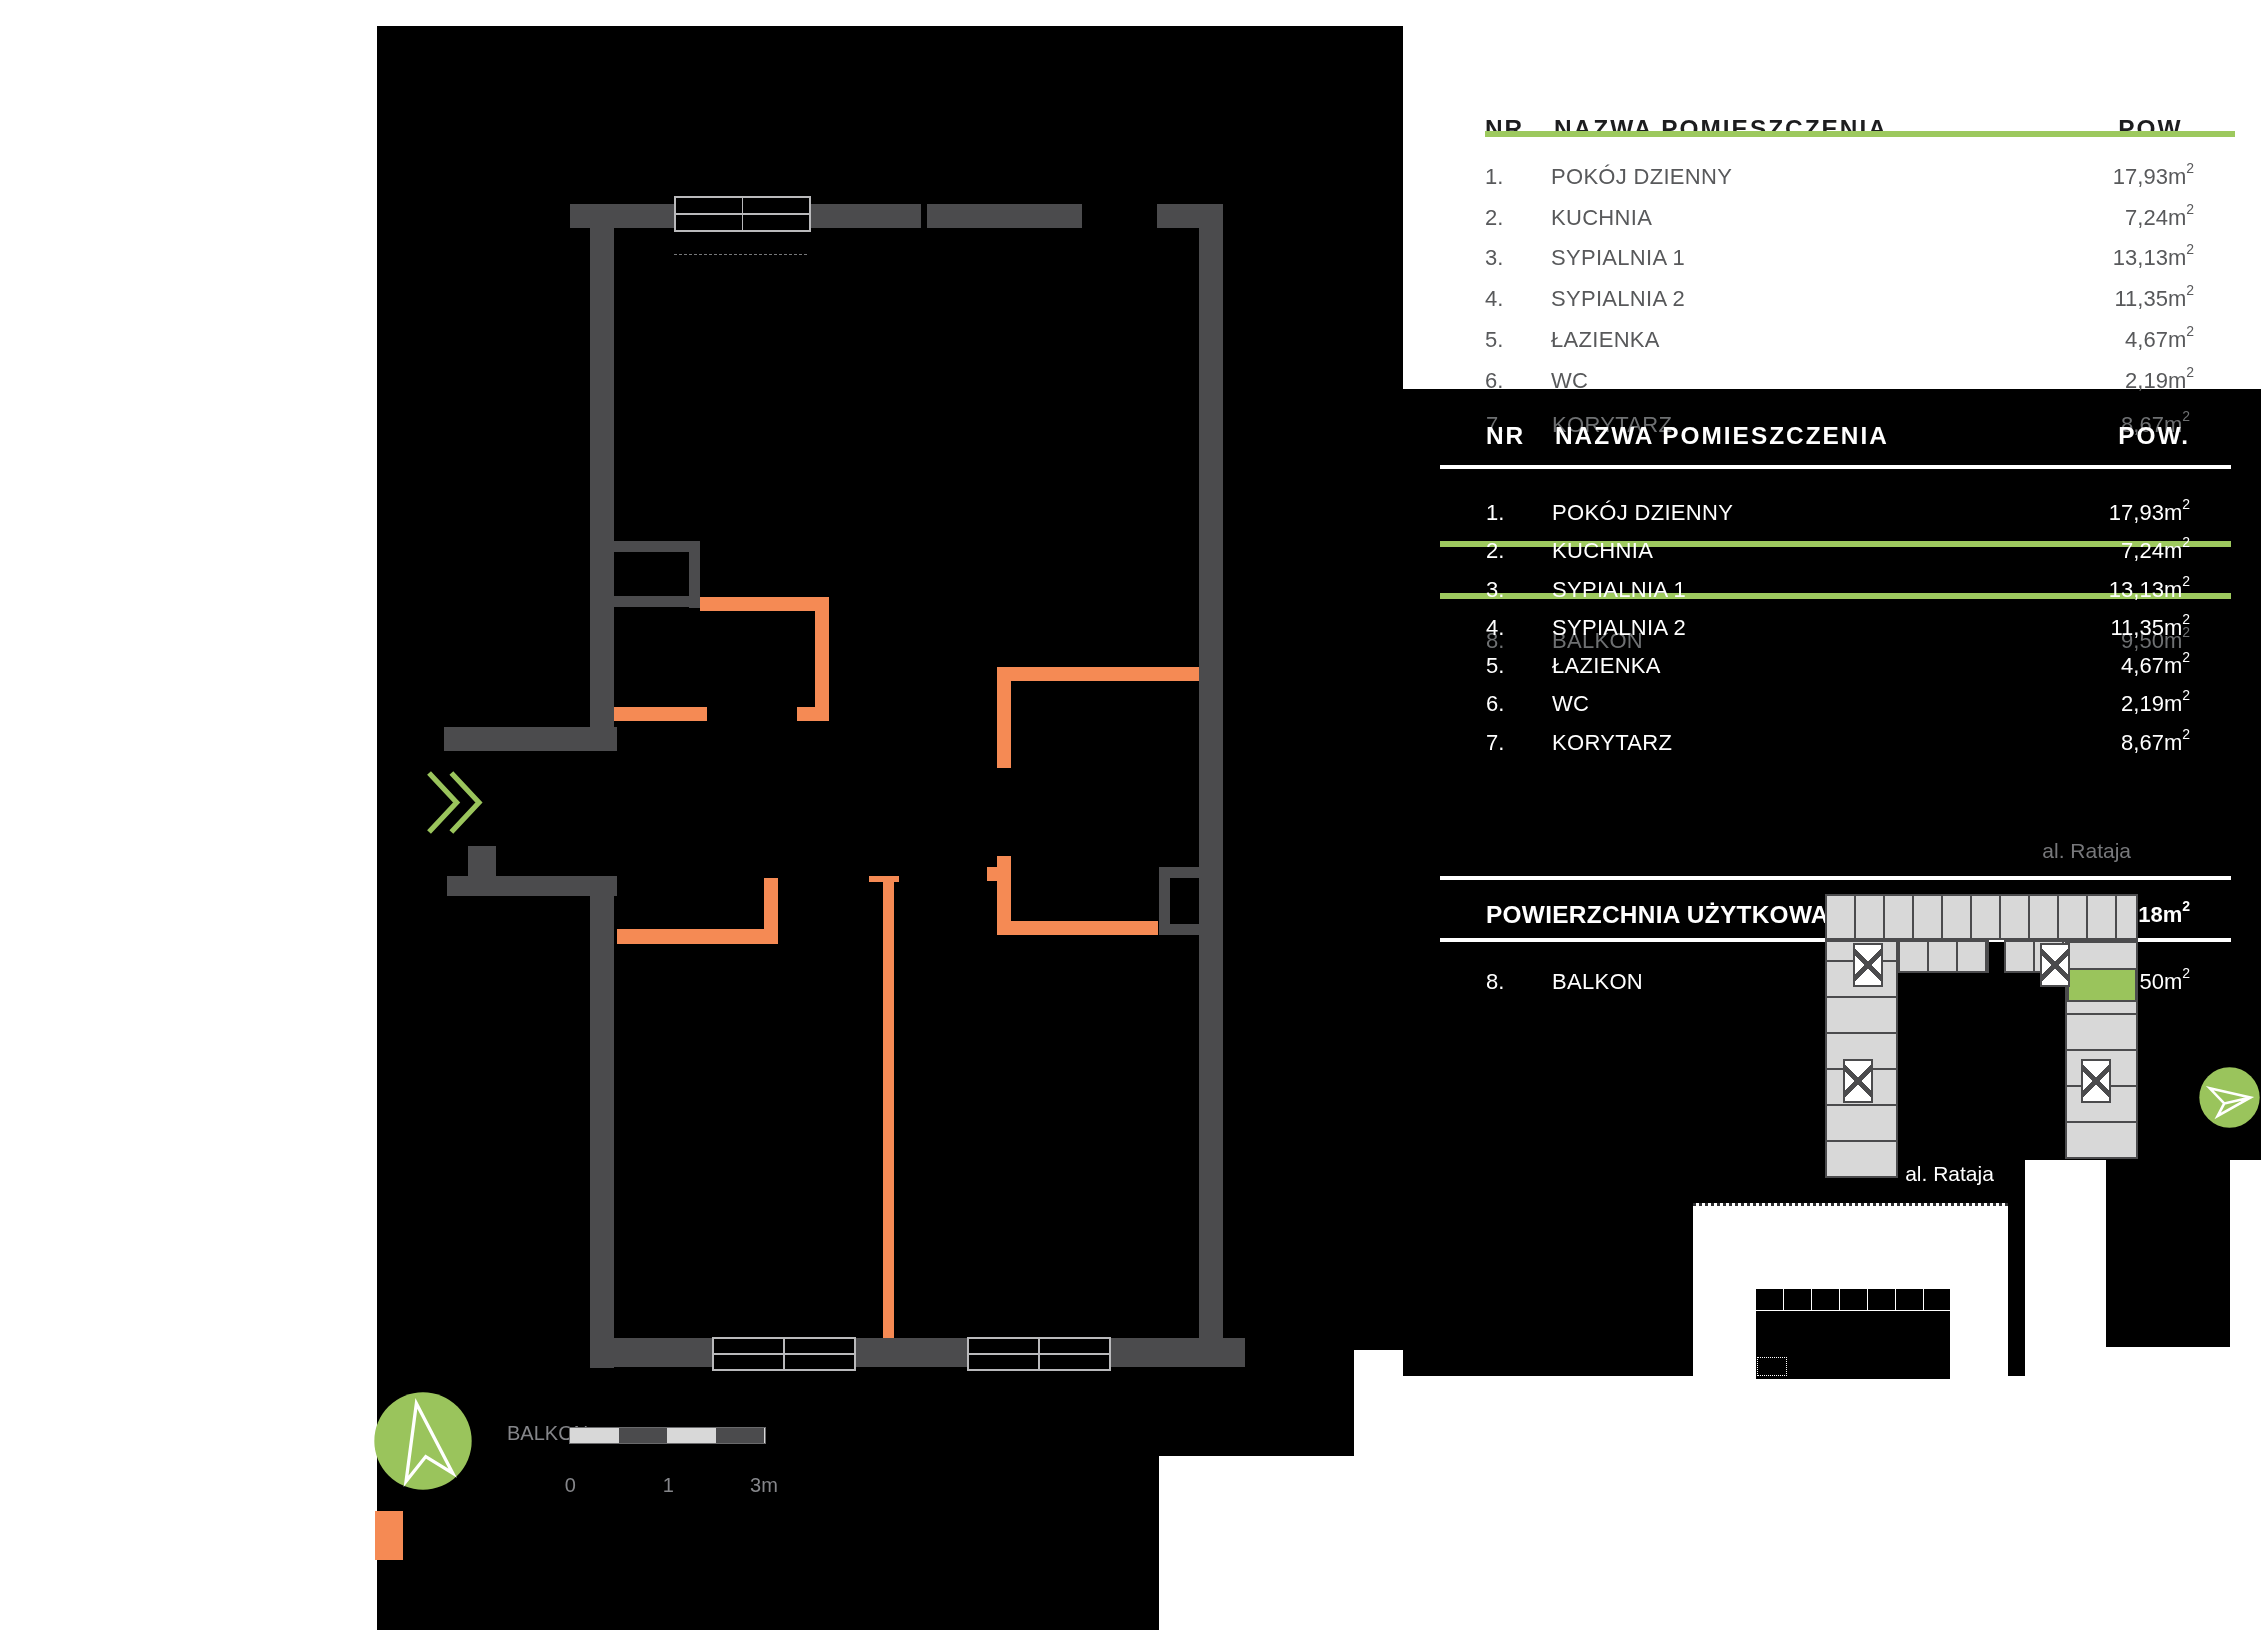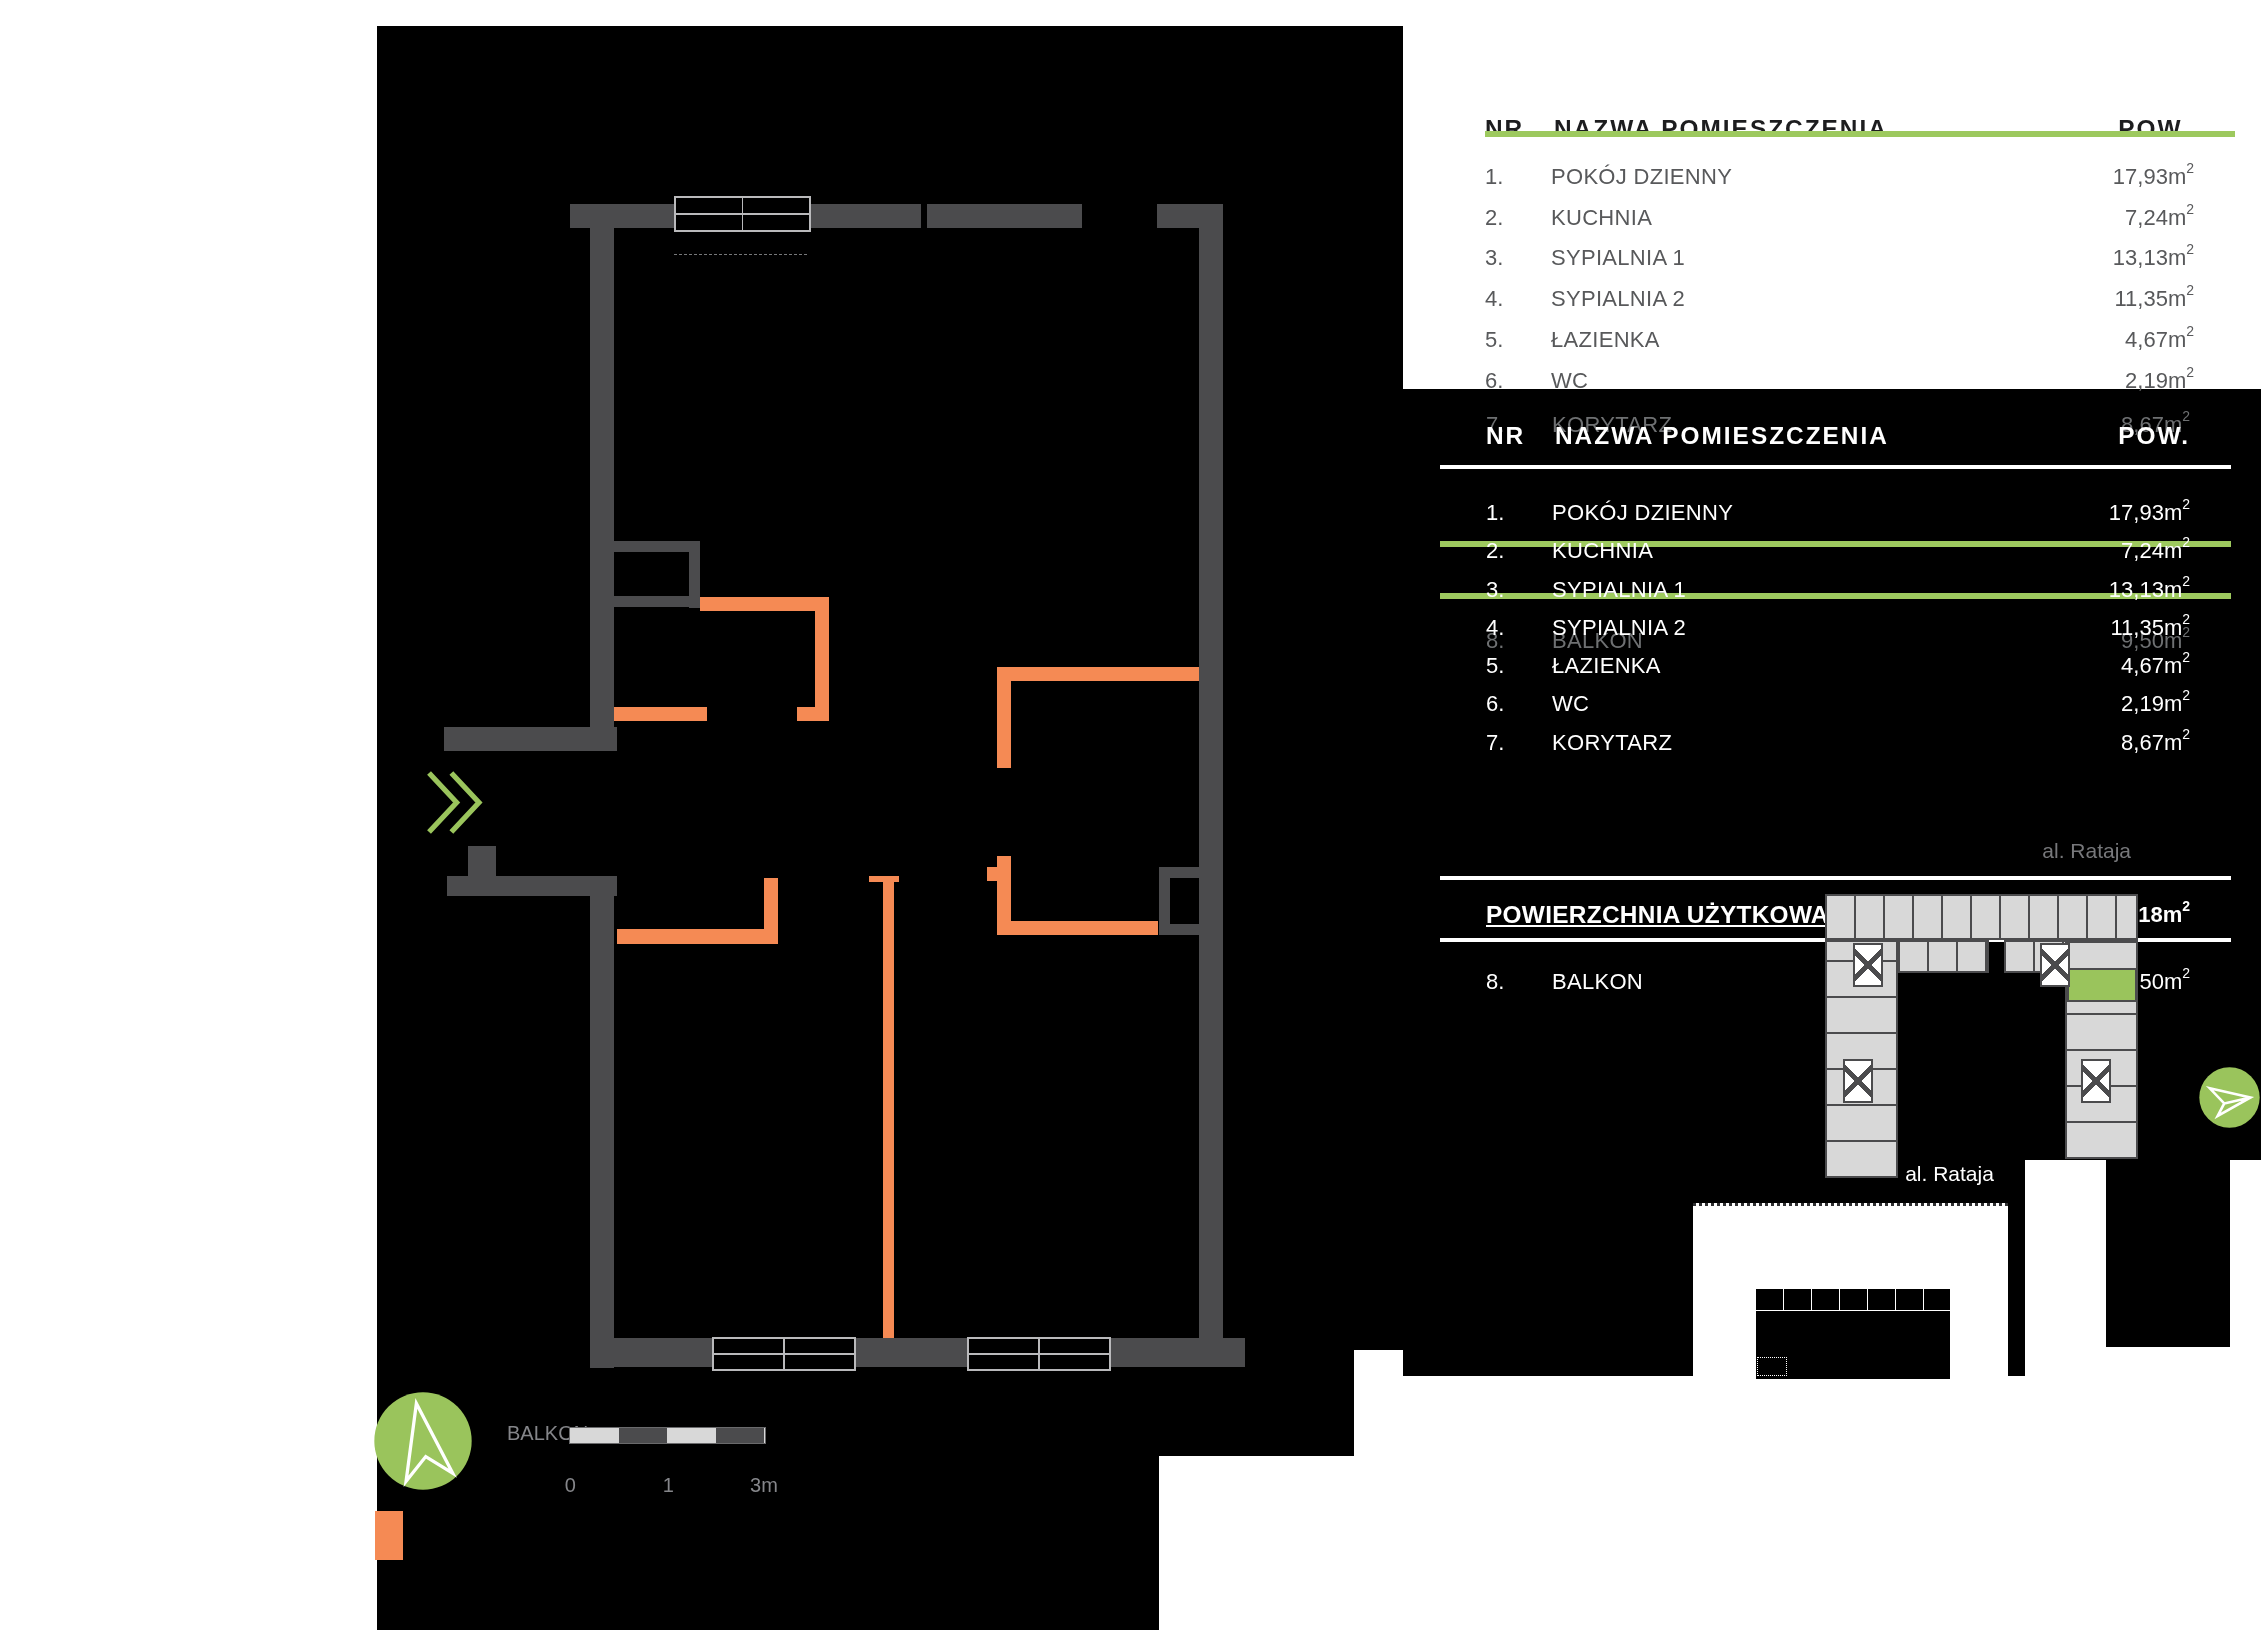--- a/index.html
+++ b/index.html
@@ -31,21 +31,21 @@
   .valblk sup{font-size:14px;vertical-align:super;line-height:0;position:relative;top:-2.6px;}
   
   .overlay{left:1433px;top:393px;width:810px;height:766px;background:#000;}
   .overlay .hdr{position:absolute;height:33px;line-height:33px;font-size:24.4px;font-weight:bold;
                 color:#fff;letter-spacing:2px;white-space:nowrap;z-index:3;}
   .rowB{position:absolute;left:0;right:0;height:38px;line-height:38px;font-size:22px;color:#fff;z-index:3;}
   .rowB .rnr{position:absolute;left:53px;}
   .rowB .rname{position:absolute;left:119px;letter-spacing:0.3px;white-space:nowrap;}
   .ghost{color:#6e7072;z-index:2;}
   .whline{background:#fff;z-index:2;}
-  .pu-label{font-weight:bold;letter-spacing:1.3px;text-decoration:underline;}
+  .pu-label{font-weight:bold;letter-spacing:1.3px;}
   
   .minimap{left:1825px;top:894px;width:313px;height:287px;z-index:6;}
   .unitbar{position:absolute;border:2px solid #4b4b4d;
            background:repeating-linear-gradient(90deg,#d8d8d8 0 27px,#4b4b4d 27px 29px);}
   .wing{position:absolute;border:2px solid #4b4b4d;
         background:repeating-linear-gradient(0deg,#d8d8d8 0 34px,#4b4b4d 34px 36px);}
   .hatch{position:absolute;border:2px solid #4b4b4d;
          background:linear-gradient(45deg,transparent 44%,#4b4b4d 44% 56%,transparent 56%),
                     linear-gradient(135deg,transparent 44%,#4b4b4d 44% 56%,transparent 56%),#fff;}
   .greenunit{position:absolute;background:#9ac45c;border:2px solid #4b4b4d;}

